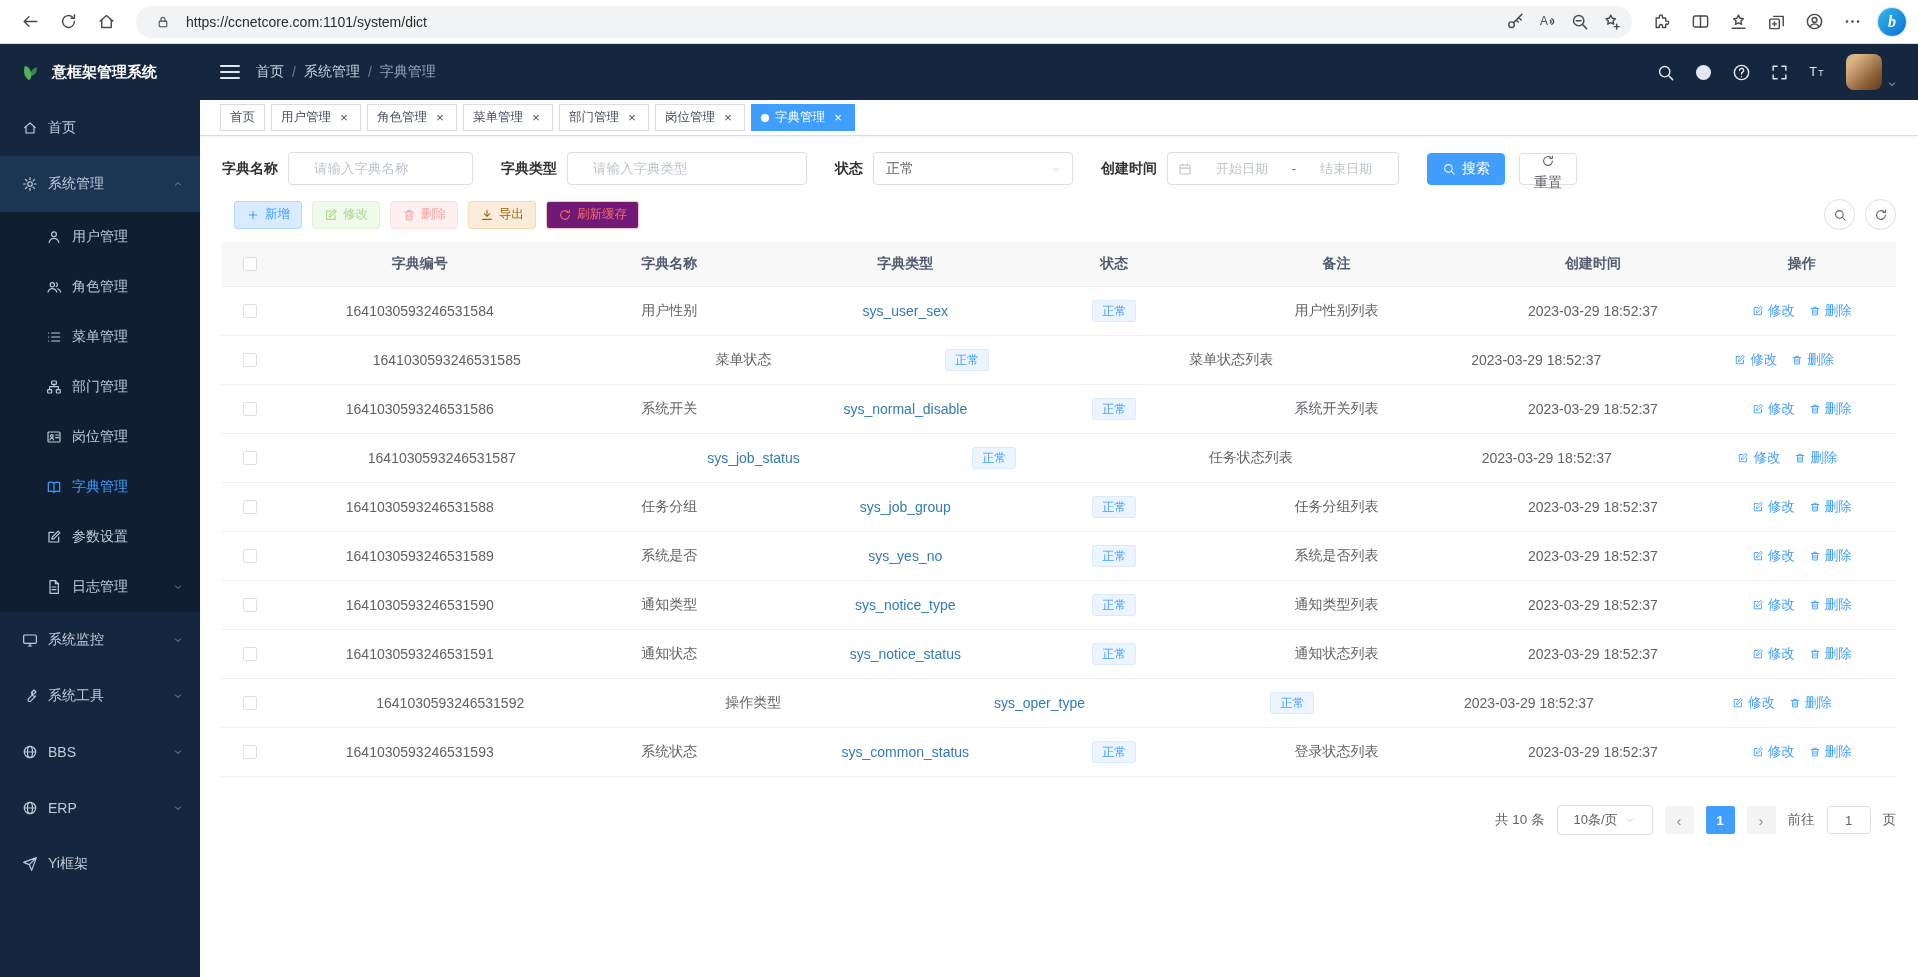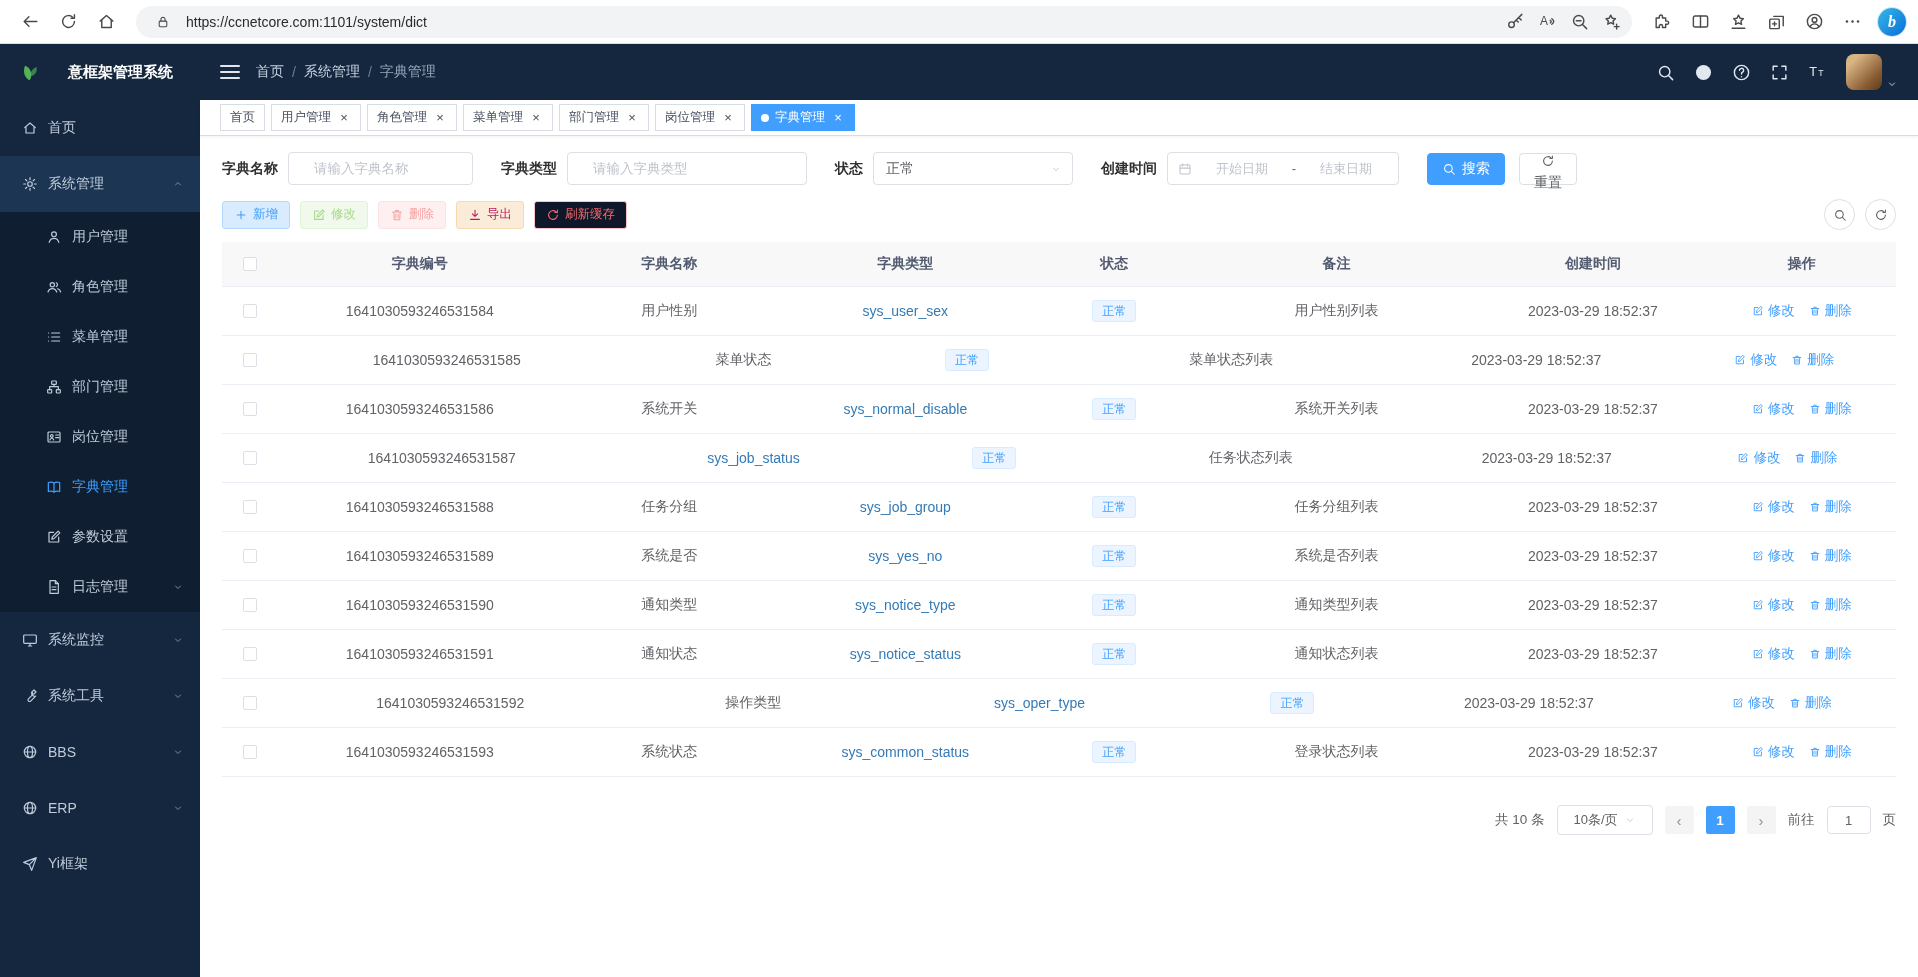--- a/index.html
+++ b/index.html
@@ -28,21 +28,21 @@
   .bing-btn { width:28px; height:28px; border-radius:50%; margin-left:6px; flex:none;
               background:linear-gradient(135deg,#35b9e9,#0b6ed6); color:#fff; font-weight:bold;
               font-size:16px; display:flex; align-items:center; justify-content:center; cursor:pointer;
               font-family:"Liberation Serif",serif; font-style:italic; box-shadow:0 0 0 1px #d5e6f5; }
 
   
   .app { display:flex; height:933px; }
 
   
   .sidebar { width:200px; background:#15273f; flex:none; display:flex; flex-direction:column; }
-  .logo-row { height:56px; display:flex; align-items:center; gap:28px; padding:0 0 0 18px; flex:none; }
+  .logo-row { height:56px; display:flex; align-items:center; gap:12px; padding:0 0 0 18px; flex:none; }
   .leaf { color:#53b257; width:22px; height:22px; }
   .logo-title { color:#fff; font-weight:bold; font-size:15px; white-space:nowrap; }
   .menu { flex:1; overflow:hidden; }
   .menu-item { position:relative; height:56px; display:flex; align-items:center; gap:10px;
                padding:0 18px 0 22px; color:#bfcbd9; font-size:14px; cursor:pointer; }
   .menu-item .mi-label { white-space:nowrap; }
   .menu-item.child { height:50px; padding-left:46px; background:#0f1e31; }
   .menu-item.active { color:#409eff; }
   .menu-item.open { background:#1c3553; }
   .menu-item .chev { position:absolute; right:16px; color:#8496ab; display:none; }
@@ -100,25 +100,25 @@
   .date-ph { flex:1; text-align:center; }
   .btn { height:32px; border-radius:4px; border:1px solid transparent; font-size:14px; cursor:pointer;
          display:inline-flex; align-items:center; gap:6px; padding:0 14px; font-family:inherit; }
   .btn-search { background:#409eff; border-color:#409eff; color:#fff; margin-right:14px; }
   .btn-reset { background:#fff; border-color:#dcdfe6; color:#606266;flex-direction:column; }
 
   
   .toolbar { display:flex; align-items:center; gap:10px; margin-bottom:12px; }
   .mini-btn { height:28px; padding:0 11px; border-radius:3px; font-size:12.5px; cursor:pointer;
               display:inline-flex; align-items:center; gap:5px; border:1px solid; font-family:inherit; }
-  .mb-add    { background:#d9ecff; border-color:#b3d8ff; color:#409eff; }
+  .mb-add    { background:#d9ecff; border-color:#b3d8ff; color:#409eff;margin-left:12px; }
   .mb-edit   { background:#f0f9eb; border-color:#e1f3d8; color:#a4da89; cursor:not-allowed; }
   .mb-del    { background:#fef0f0; border-color:#fde2e2; color:#f5a3a3; cursor:not-allowed; }
-  .mb-export { background:#faecd8; border-color:#f5dab1; color:#be185d; }
-  .mb-cache  { background:#0f172a; border-color:#fbc4c4; color:#f56c6c; }
+  .mb-export { background:#faecd8; border-color:#f5dab1; color:#a16207; }
+  .mb-cache  { background:#701a75; border-color:#fbc4c4; color:#f56c6c; }
   .toolbar-right { margin-left:auto; display:flex; gap:10px; }
   .circle-btn { width:31px; height:31px; border-radius:50%; border:1px solid #dcdfe6; background:#fff;
                 color:#606266; display:flex; align-items:center; justify-content:center; cursor:pointer; }
 
   
   .table { width:100%; font-size:14px; color:#606266; }
   .t-head { display:flex; background:#f8f8f9; height:45px; border-bottom:1px solid #ebeef5; }
   .t-head .c { font-weight:bold; color:#515a6e; }
   .t-row { display:flex; height:49px; border-bottom:1px solid #ebeef5; background:#fff; }
   .c { display:flex; align-items:center; justify-content:center; padding:0 6px; min-width:0; }

